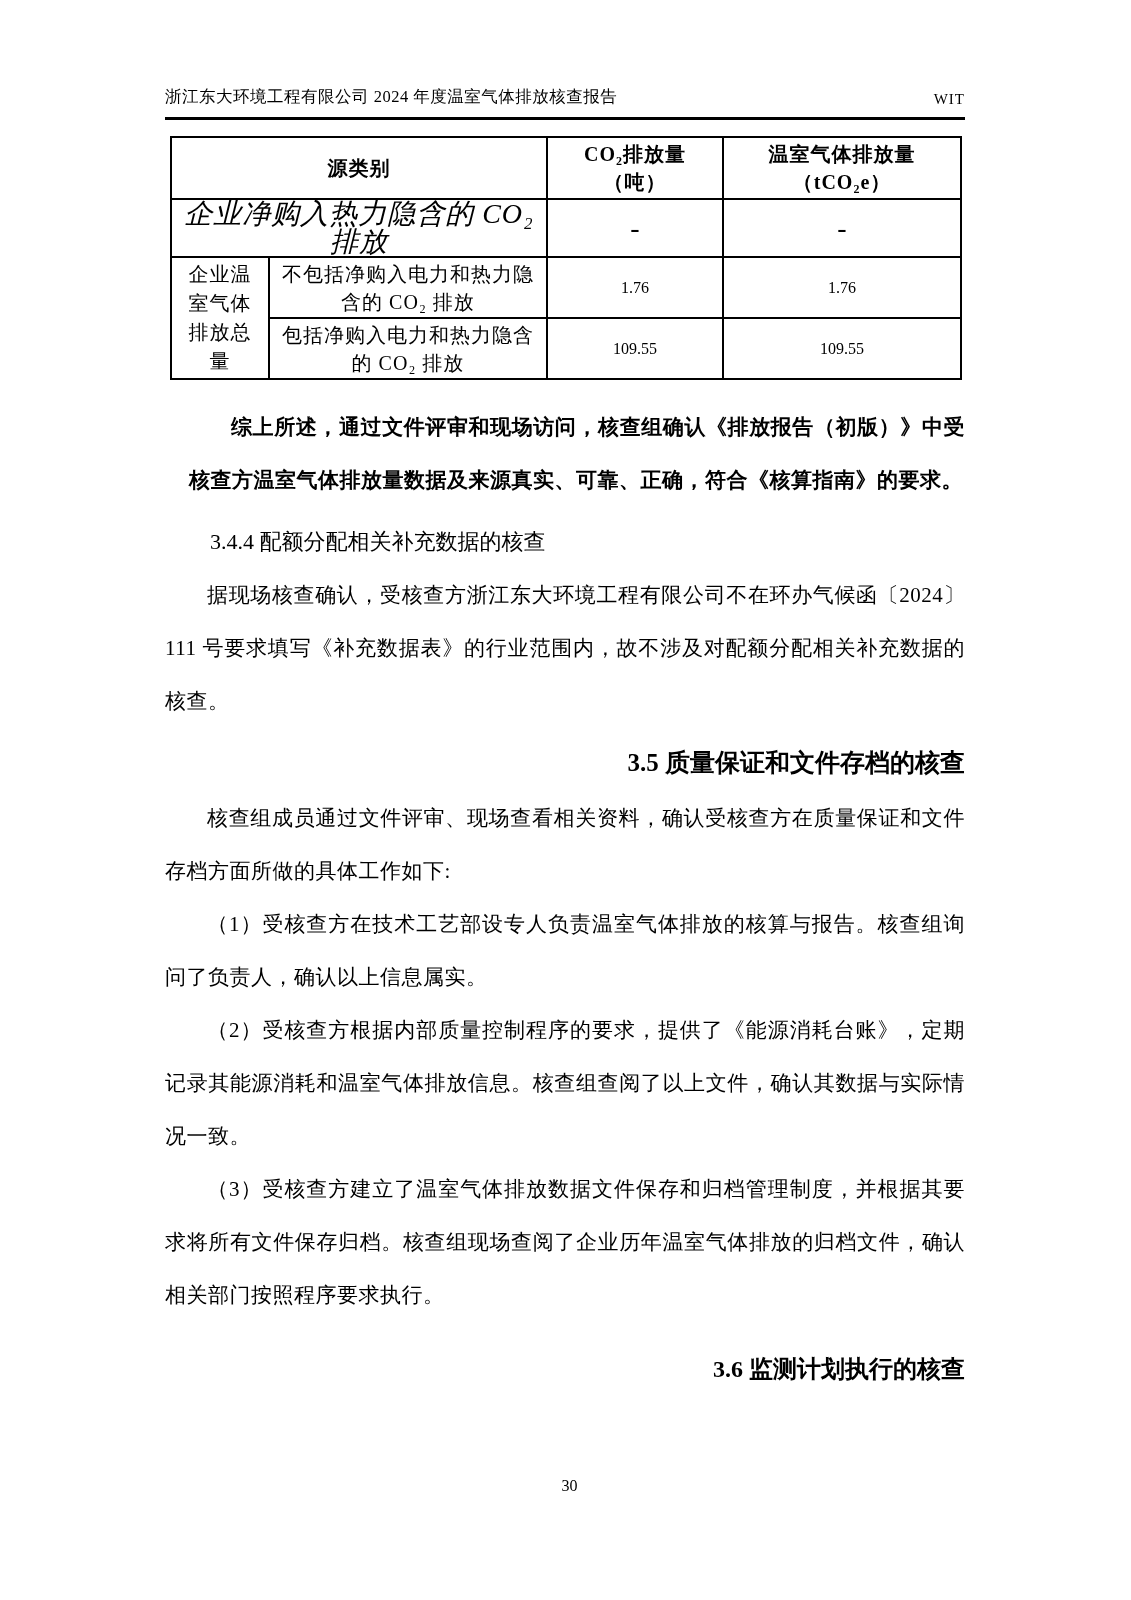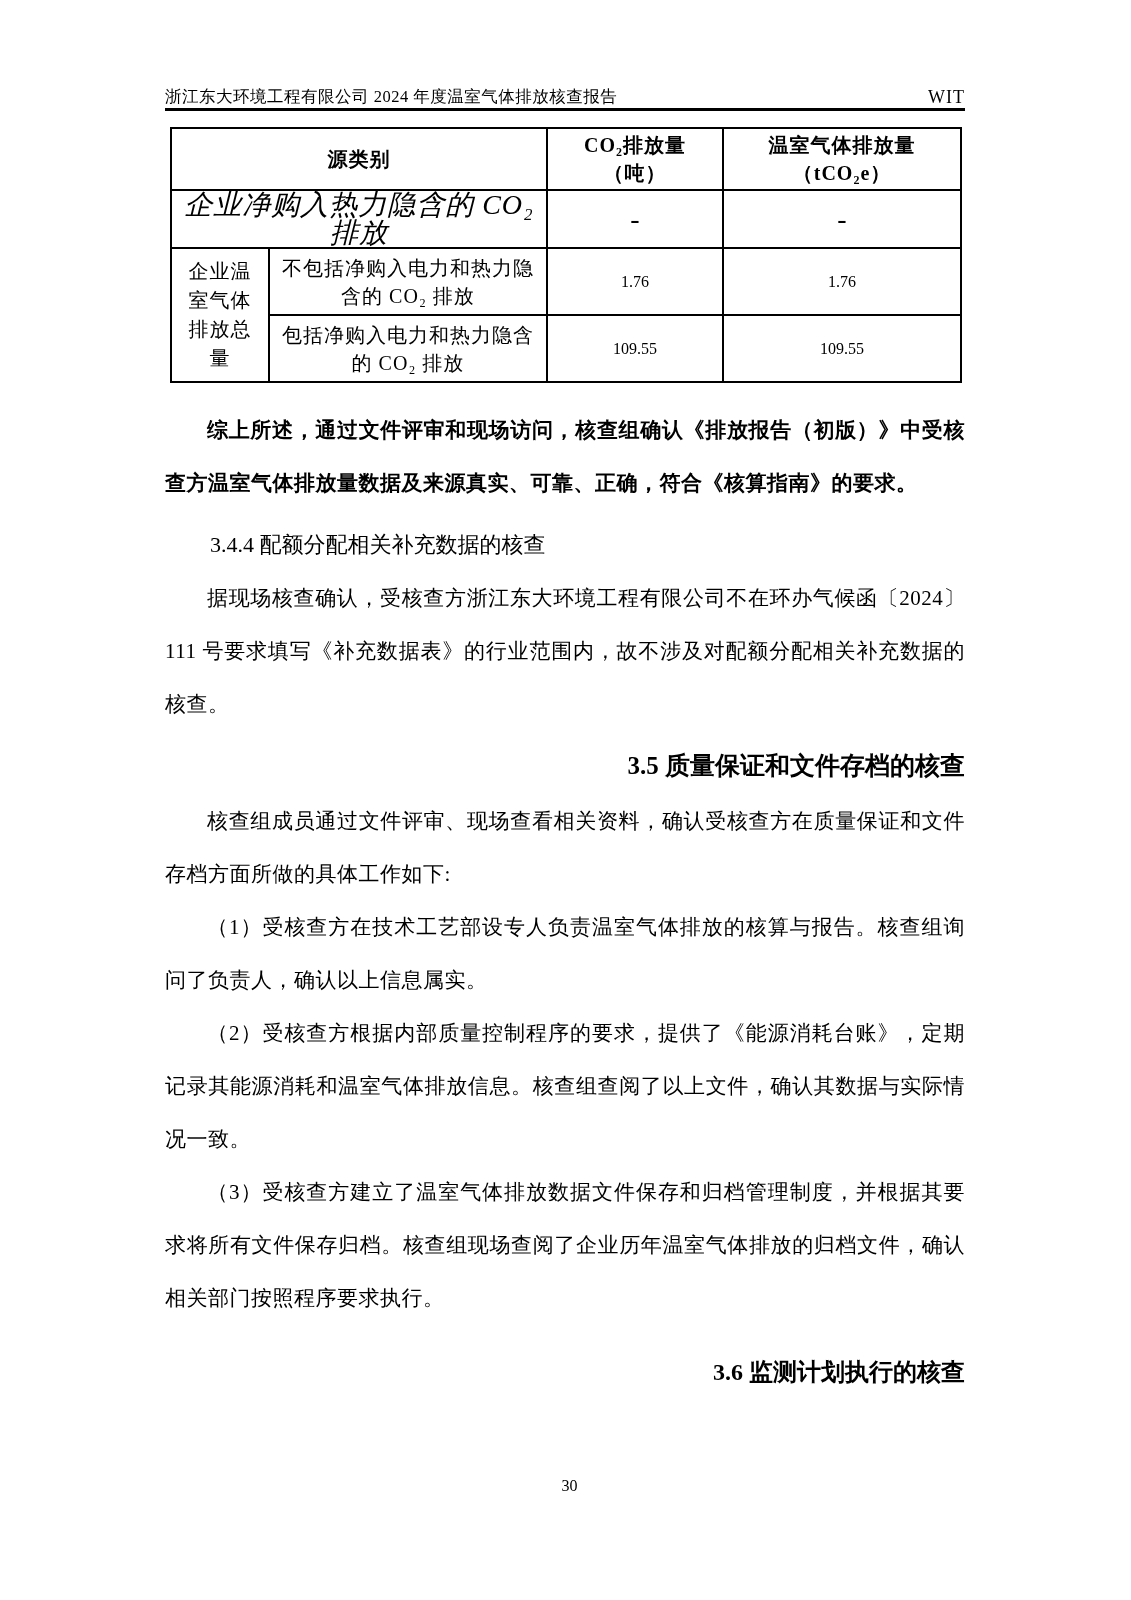--- a/index.html
+++ b/index.html
@@ -6,51 +6,51 @@
   body{
     width:1131px;height:1600px;background:#ffffff;color:#000;
     font-family:"Liberation Serif","DejaVu Serif",serif;
     position:relative;overflow:hidden;
   }
   .page{position:absolute;inset:0;padding:0 166px 0 165px;box-sizing:border-box;}
 
   
   .doc-header{
     display:flex;justify-content:space-between;align-items:flex-end;
-    padding-top:86px;border-bottom:3px solid #000;
+    padding-top:86px;padding-bottom:9px;border-bottom:3px solid #000;
   }
   .doc-header .title{font-size:16.5px;letter-spacing:.5px;}
-  .doc-header .mark{font-size:18px;letter-spacing:1px;}
+  .doc-header .mark{font-size:15px;letter-spacing:1px;}
 
   
   .etable{
     border-collapse:collapse;table-layout:fixed;
     margin-top:16px;margin-left:5px;
     font-size:20px;letter-spacing:1px;line-height:28px;
   }
   .etable th,.etable td{
     border:2px solid #000;text-align:center;vertical-align:middle;
     padding:0;word-break:break-word;
   }
   .col-group{width:98px;}
   .col-label{width:278px;}
   .col-co2{width:176px;}
   .col-ghg{width:238px;}
   .etable th{font-weight:bold;height:60px;}
   .etable .r-heat td{height:28px;font-size:28px;font-style:italic;}
   .etable .cell-label{padding:0 8px;height:56px;}
-  .etable .cell-group{padding:8px 13px;line-height:29px;}
+  .etable .cell-group{padding:2px 13px;line-height:29px;}
   .etable .num{font-size:16px;letter-spacing:0;}
 
   
   .para{
     font-size:21px;line-height:53px;letter-spacing:.5px;
     text-align:justify;text-indent:2em;margin:0;
   }
-  .para.bold{font-weight:bold;}
+  .para.bold{font-weight:bold;margin-left:24px;}
   .p-summary{margin-top:21px;}
   .p-344{margin-top:8px;}
   .p-35intro{margin-top:8px;}
 
   .h3-sub{
     font-size:22px;font-weight:normal;line-height:38px;
     margin:16px 0 0 0;padding-left:45px;
   }
   .h2-sec{
     font-size:25px;font-weight:bold;line-height:42px;

